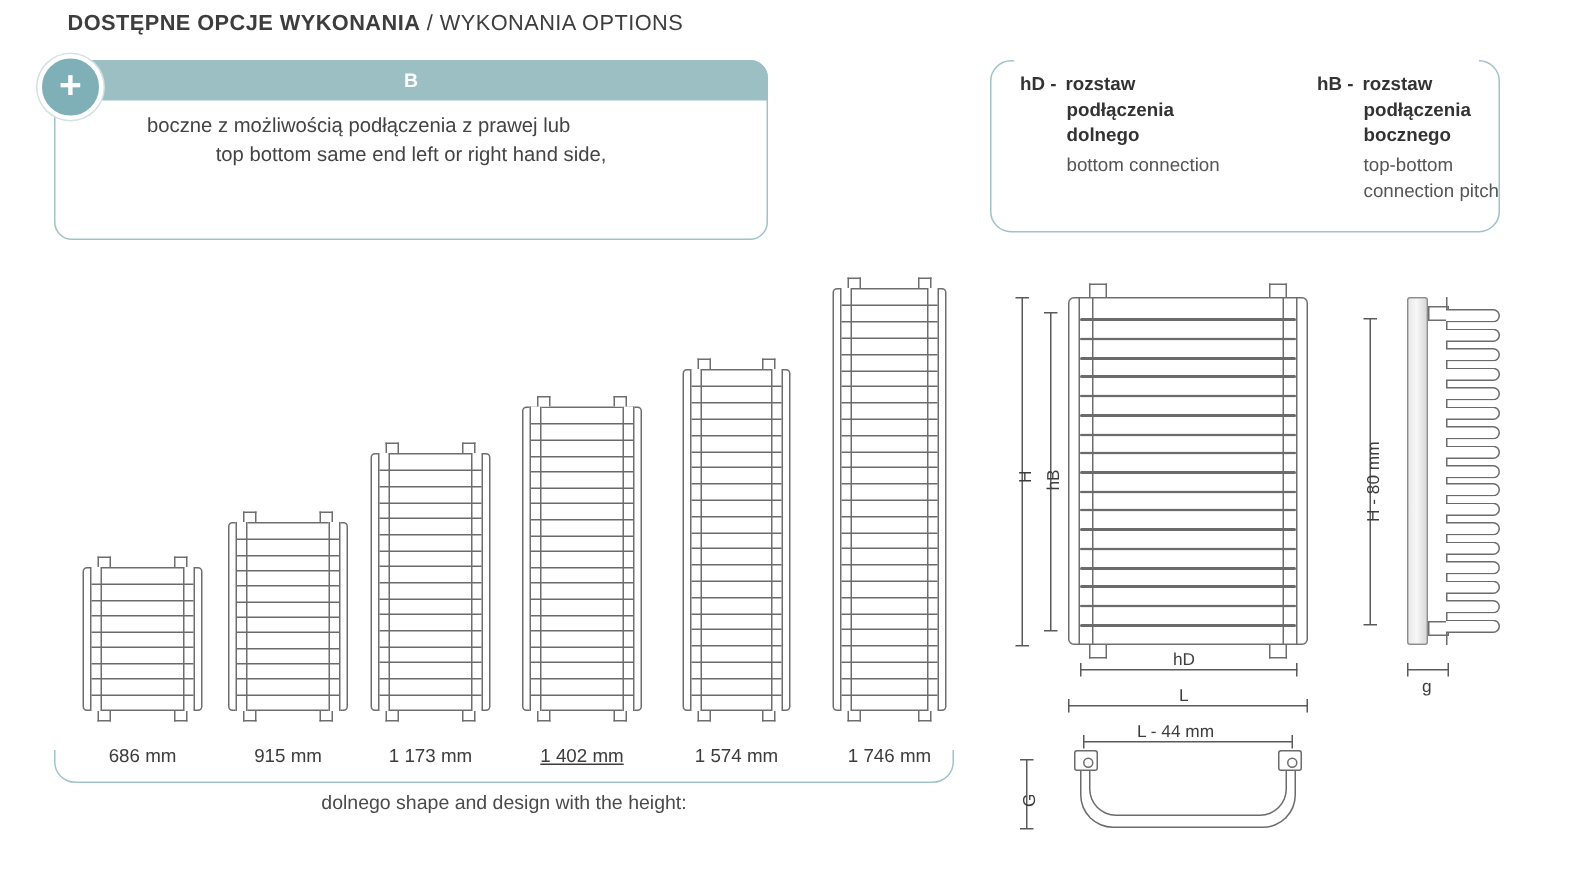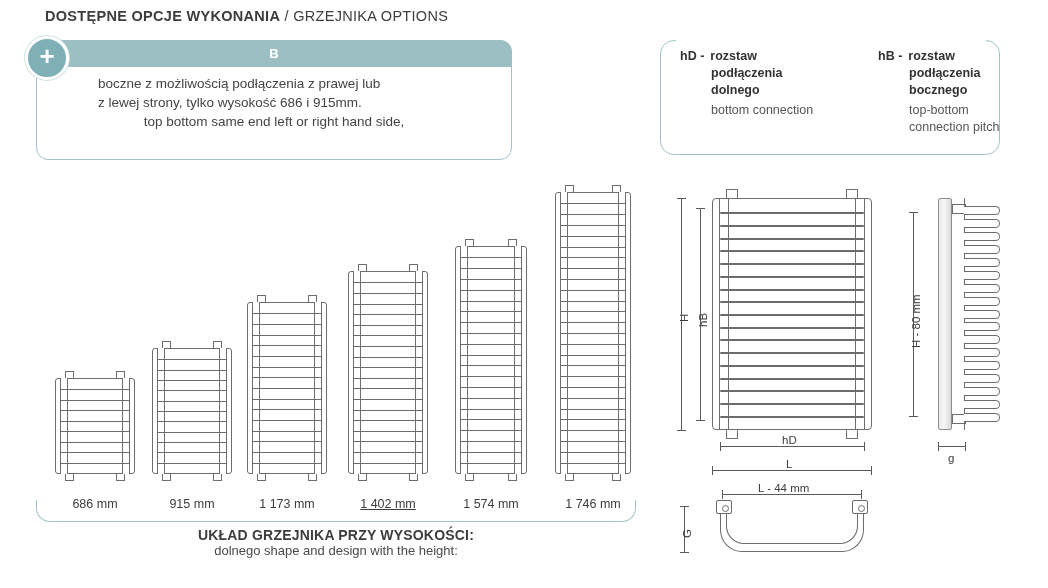--- a/index.html
+++ b/index.html
@@ -178,33 +178,32 @@
     position:absolute;left:50%;top:50%;width:5px;height:5px;margin:-2.5px 0 0 -2.5px;
     border:1.2px solid #6b6b6b;border-radius:50%;background:#fff;
   }
 </style>
 </head>
 <body>
 
 <div class="wrap">
 
   <div class="header-title">
-    <span>DOSTĘPNE OPCJE WYKONANIA</span><span class="sep"> / </span><span class="en">GRZEJNIKA OPTIONS</span>
+    <span>DOSTĘPNE OPCJE WYKONANIA</span><span class="sep"> / </span><span class="en">WYKONANIA OPTIONS</span>
   </div>
 
   <div class="option-box"></div>
   <div class="option-head">
     <span>B</span>
   </div>
   <div class="plus-badge">
     <span>+</span>
   </div>
   <div class="option-text">
     <span class="l1">boczne z możliwością podłączenia z prawej lub</span>
-    <span class="l2">z lewej strony, tylko wysokość 686 i 915mm.</span>
     <span class="l3">top bottom same end left or right hand side,</span>
   </div>
 
   <div class="legend-box"></div>
   <div class="legend-mask"></div>
 
   <div class="legend-col a">
     <div class="legend-row">
       <span class="code">hD -</span>
       <span class="pl">rozstaw</span>
@@ -392,21 +391,20 @@
         <div class="cap" style="left: 10px; top: -7px;"></div>
         <div class="cap" style="right: 10px; top: -7px;"></div>
         <div class="foot" style="left: 10px; bottom: -7px;"></div>
         <div class="foot" style="right: 10px; bottom: -7px;"></div>
       </div>
       <div class="size-label" style="left: 535px; top: 497px; width: 116px;">1 746 mm</div>
     </div>
 
   <div class="bottom-bracket"></div>
   <div class="caption">
-    <div class="pl">UKŁAD GRZEJNIKA PRZY WYSOKOŚCI:</div>
     <div class="en">dolnego shape and design with the height:</div>
   </div>
 
   <div class="front">
     <div class="frame"></div>
     <div class="rail l"></div>
     <div class="rail r"></div>
     <div class="rungs" id="front-rungs">
         <i style="top: 6.35px;"></i>
         <i style="top: 19.06px;"></i>

